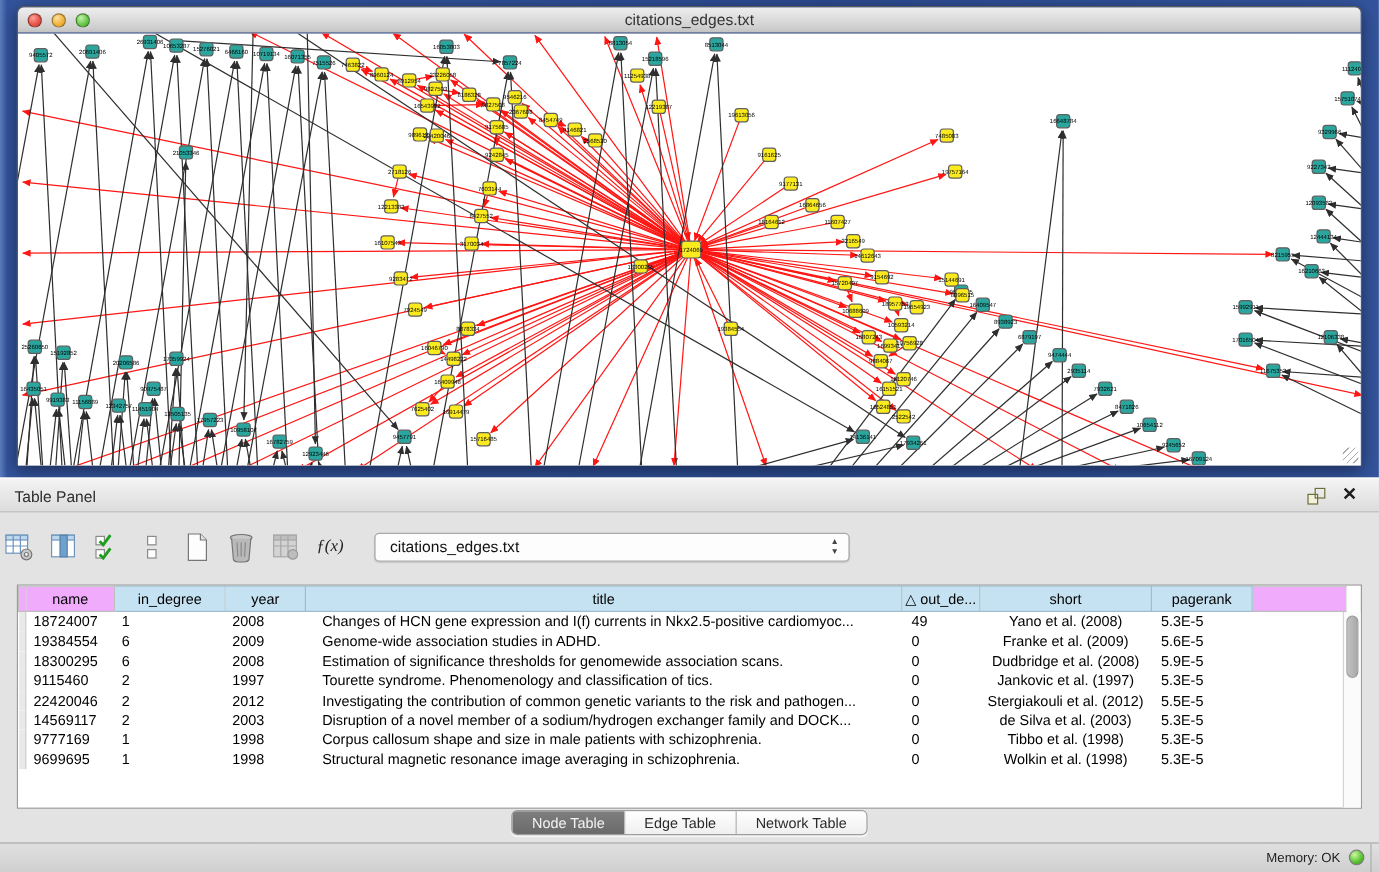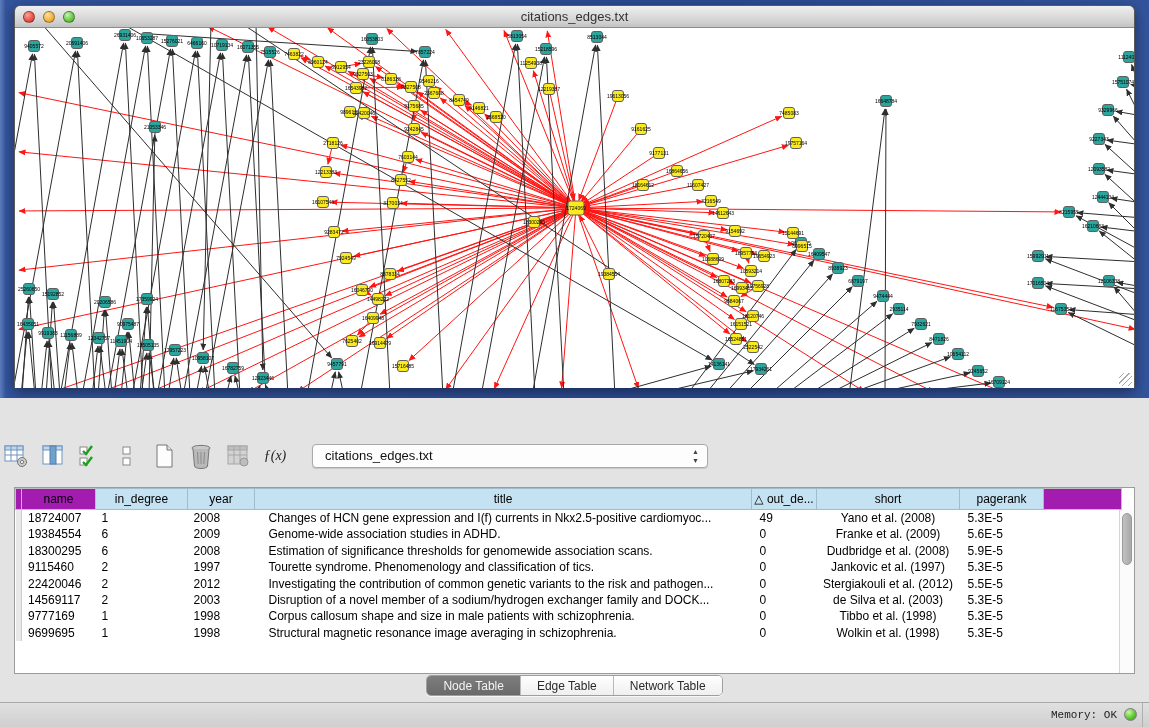--- a/index.html
+++ b/index.html
@@ -44,21 +44,21 @@
     border:1px solid #A9A9A9; border-radius:4px; box-shadow:0 1px 1px rgba(0,0,0,.12);
     font-size:13px; color:#111; line-height:22px; padding-left:12px; }
   .dd-arrows { position:absolute; right:8px; top:2px; font-size:7px; line-height:9px; color:#444; text-align:center; }
 
   
   .grid-wrap { position:absolute; left:14px; top:89px; width:1121px; height:187px;
     background:#fff; border:1px solid #9B9B9B; }
   table.grid { border-collapse:collapse; table-layout:fixed; width:1106px; font-size:12px; color:#000; }
   table.grid th { height:21px; font-weight:normal; font-size:12px; text-align:center;
     background:#C5E2F2; border:1px solid #9FBDCE; overflow:hidden; white-space:nowrap; }
-  table.grid th.gray { background:#a21caf; border-color:#BEBEBE; }
+  table.grid th.gray { background:#f0abfc; border-color:#BEBEBE; }
   table.grid td { height:16.4px; line-height:16.4px; white-space:nowrap; overflow:hidden; }
   td.gut { background:#E9E9E9; border-right:1px solid #CACACA; }
   .c-name{padding-left:6px} .c-in{padding-left:6px} .c-year{padding-left:6px}
   .c-title{padding-left:14px} .c-out{padding-left:8px} .c-short{text-align:center} .c-pr{padding-left:8px}
   .vscroll { position:absolute; right:0; top:22px; bottom:0; width:15px; background:#FBFBFB;
     border-left:1px solid #D4D4D4; }
   .vthumb { position:absolute; left:2px; top:3px; width:10px; height:52px; border-radius:6px;
     background:linear-gradient(90deg,#C2C2C2,#A9A9A9); border:1px solid #9A9A9A; }
 
   
@@ -66,21 +66,21 @@
   .seg { display:flex; border:1px solid #9E9E9E; border-radius:5px; overflow:hidden;
     box-shadow:0 1px 1px rgba(255,255,255,.8); height:21px; }
   .seg-btn { font-size:12px; padding:0 16px; line-height:20px; background:linear-gradient(#FFFFFF,#EFEFEF);
     color:#2b2b2b; border-left:1px solid #B9B9B9; cursor:pointer; }
   .seg-btn:first-child { border-left:none; }
   .seg-btn.active { background:linear-gradient(#7E7E7E,#6A6A6A); color:#F4F4F4; }
 
   
   .statusbar { position:absolute; left:0; top:304px; width:1149px; height:25px;
     background:linear-gradient(#E0E0E0,#CFCFCF); border-top:1px solid #A8A8A8; }
-  .mem { position:absolute; right:32px; top:6px; font-size:11px; color:#222;font-family:Liberation Mono, monospace; }
+  .mem { position:absolute; right:32px; top:6px; font-size:11px; color:#222; }
   .mem-dot { position:absolute; right:12px; top:5px; width:13px; height:13px; border-radius:50%;
     border:1px solid #7d7d7d;
     background:radial-gradient(circle at 35% 30%,#CDF7A3,#57C22E 60%,#3B9A1C); }
   .status-sep { position:absolute; right:6px; top:0; bottom:0; width:1px; background:#AFAFAF; }
 </style>
 </head>
 <body>
 
 <div class="desktop">
   <div class="blue-bg"></div>
@@ -555,20 +555,30 @@
             <text x="752" y="347.8" text-anchor="middle" font-size="5" fill="#000">2522542</text>
             <rect x="567" y="200" width="16" height="14" rx="2.5" fill="#FBEB1E" stroke="#5F5F5F" stroke-width="1"></rect>
             <text x="575" y="208.8" text-anchor="middle" font-size="5" fill="#000">1724069</text>
           </g>
       </svg>
       <div class="grip"></div>
     </div>
   </div>
 
   <div class="table-panel">
+    <div class="panel-header">
+      <span class="panel-title">Table Panel</span>
+      <span class="panel-float">
+        <svg width="16" height="15">
+          <rect x="1" y="6" width="8" height="8" fill="#F2F2DC" stroke="#6E6E3A"></rect>
+          <rect x="7" y="1" width="8" height="8" fill="none" stroke="#6E6E3A"></rect>
+        </svg>
+      </span>
+      <span class="panel-close">✕</span>
+    </div>
 
     <div class="toolbar">
       <span class="tbtn">
         <svg width="26" height="26">
           <rect x="2" y="3" width="18" height="15" fill="#fff" stroke="#6E94BC"></rect>
           <rect x="2" y="3" width="18" height="4" fill="#BDD7EE" stroke="#6E94BC"></rect>
           <line x1="8" y1="3" x2="8" y2="18" stroke="#6E94BC"></line>
           <line x1="14" y1="3" x2="14" y2="18" stroke="#6E94BC"></line>
           <line x1="2" y1="12" x2="20" y2="12" stroke="#6E94BC"></line>
           <circle cx="19" cy="19" r="4.5" fill="#C9C9C9" stroke="#777"></circle>

